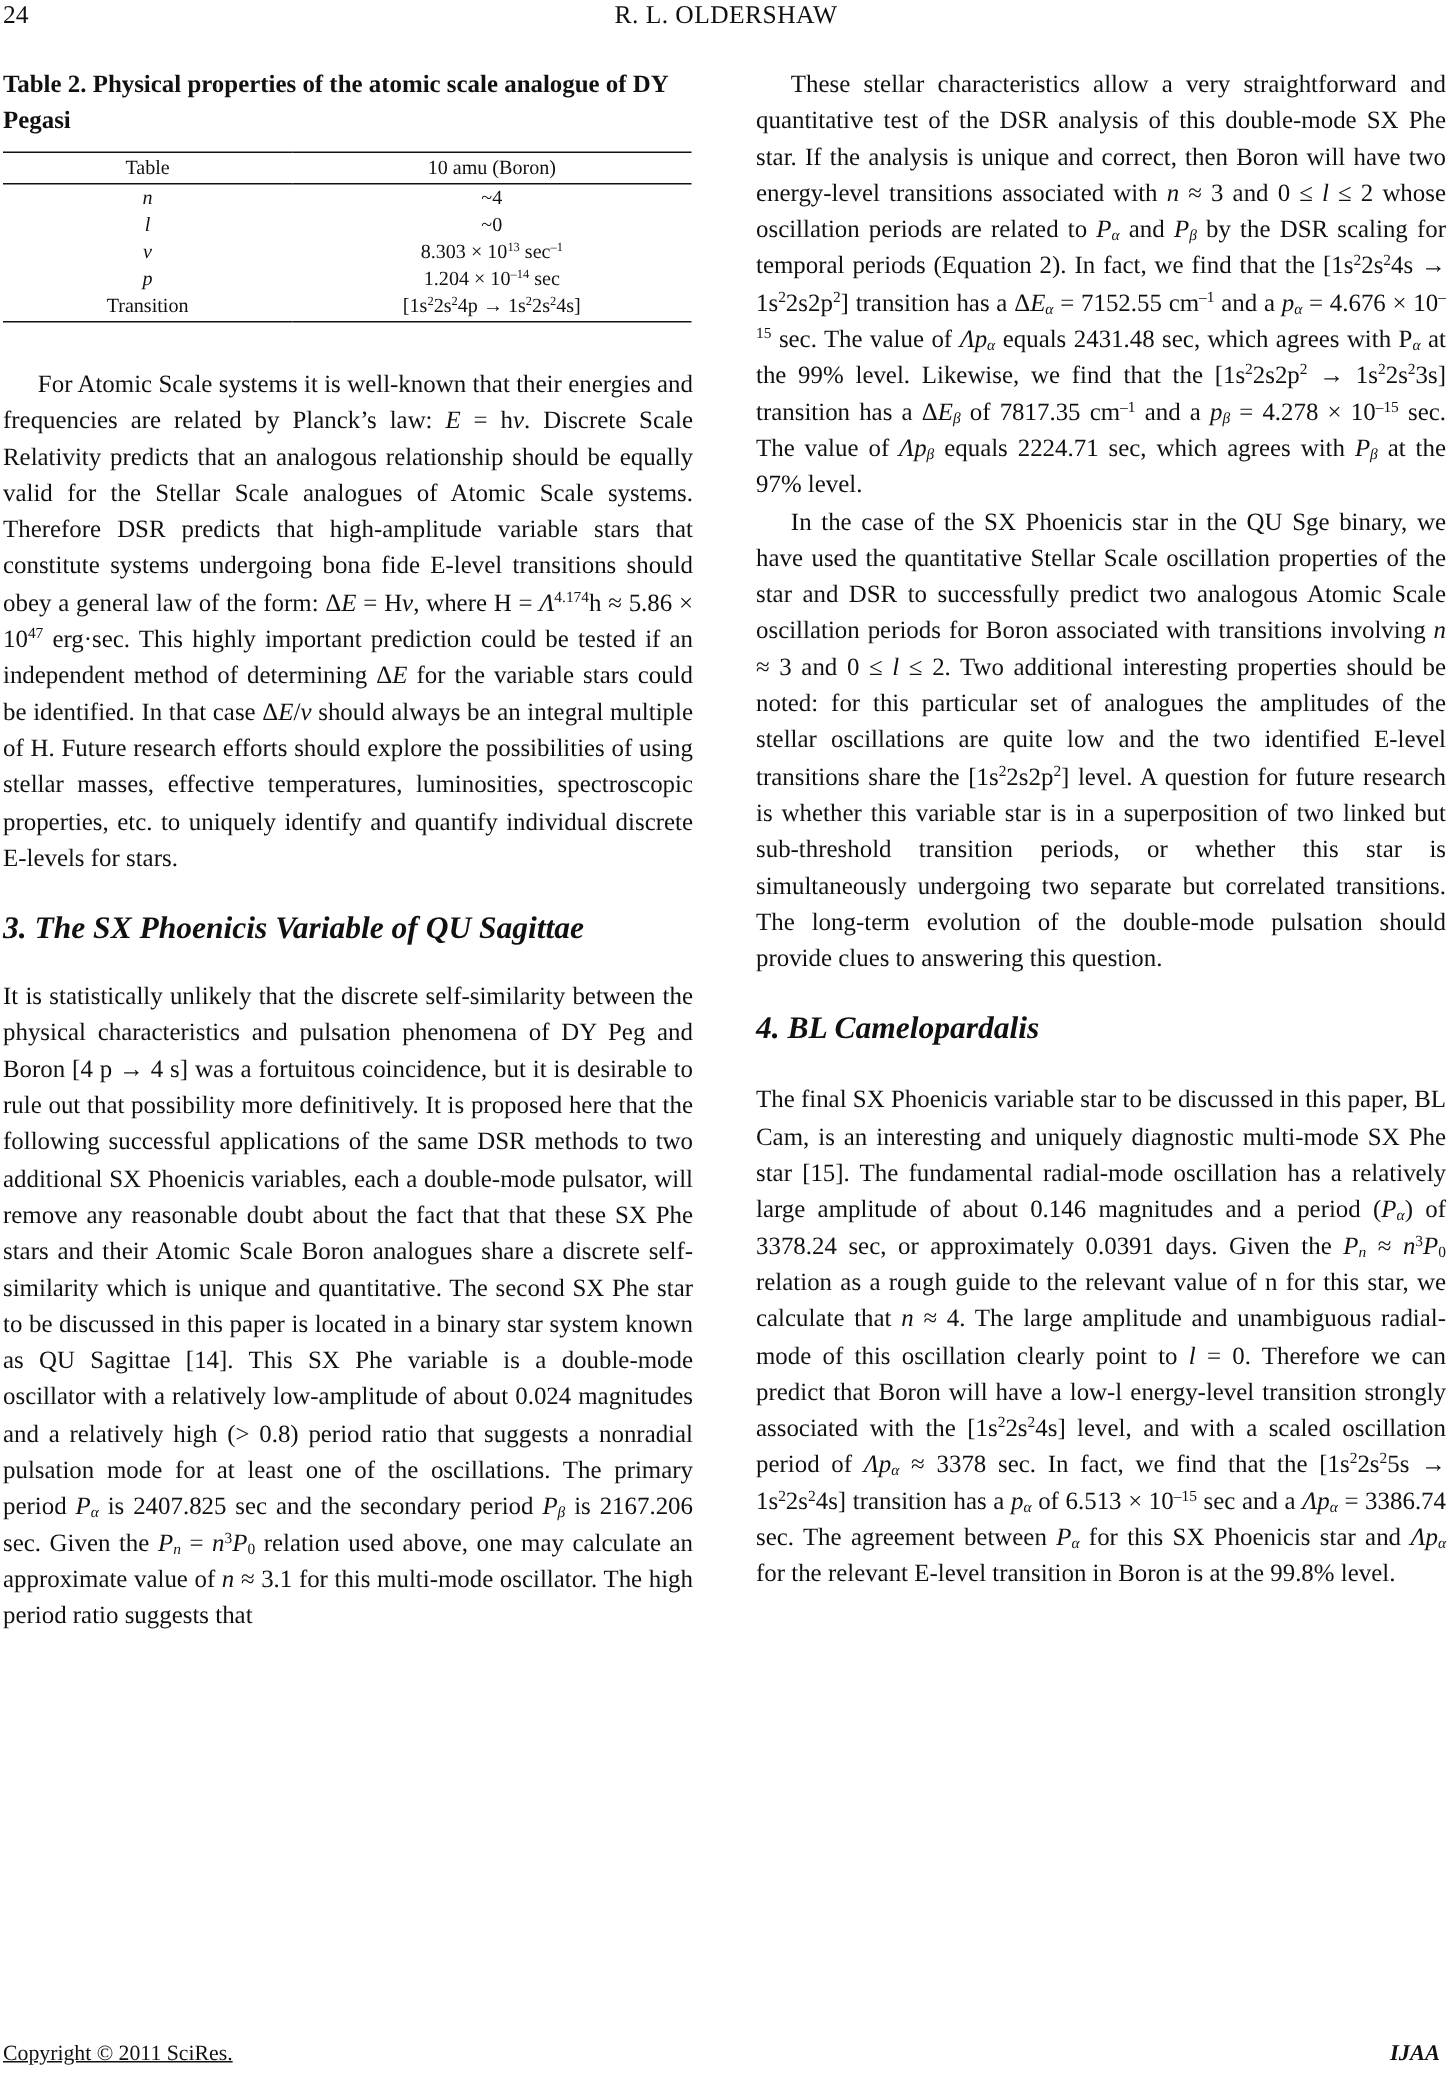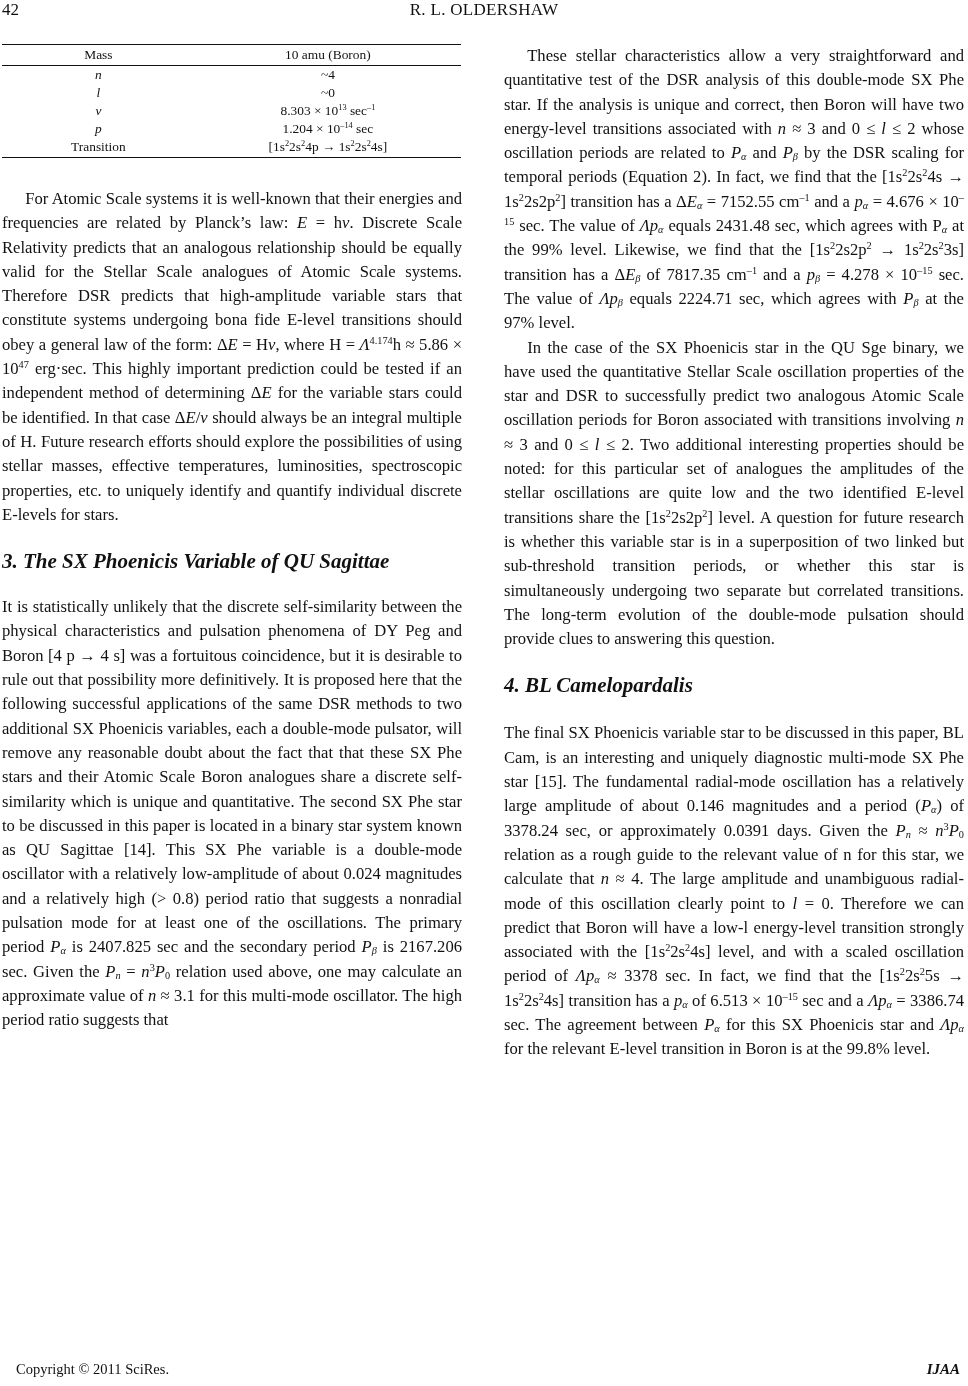--- a/index.html
+++ b/index.html
@@ -17,34 +17,35 @@
   .table-caption { font-weight: bold; font-size: 16.6px; line-height: 24px; margin: 0 0 9px 0; }
   table.props { width: 459px; border-collapse: collapse; font-size: 13.4px; line-height: 18px; margin-bottom: 29px; }
   table.props th, table.props td { text-align: center; padding: 0; font-weight: normal; }
   table.props thead th { border-top: 1.5px solid #111; border-bottom: 1px solid #111; padding: 1px 0 1px 0; }
   table.props tbody tr:last-child td { border-bottom: 1.5px solid #111; padding-bottom: 1px; }
   table.props td:first-child, table.props th:first-child { width: 42%; }
   .section-title { font-weight: bold; font-size: 21px; line-height: 28px; margin: 20px 0 20px 0; font-style: italic; }
   .col-right .section-title { margin: 20px 0 22px 0; }
   sup { font-size: 0.62em; vertical-align: 0.55em; line-height: 0; }
   sub { font-size: 0.62em; vertical-align: -0.2em; line-height: 0; }
-  .footer-left { position: absolute; left: 16px; bottom: 8px; font-size: 14.5px; }
+  .footer-left { position: absolute; left: 2px; bottom: 8px; font-size: 14.5px; text-decoration: underline; }
   .footer-right { position: absolute; right: 8px; bottom: 8px; font-size: 15px; font-weight: bold; font-style: italic; text-align: center; }
 </style>
 </head>
 <body>
 
-<div class="hdr-page">42</div>
+<div class="hdr-page">24</div>
 <div class="hdr-author">R. L. OLDERSHAW</div>
 
 <div class="col col-left">
+  <div class="table-caption">Table 2. Physical properties of the atomic scale analogue of DY Pegasi</div>
   <table class="props">
     <thead>
       <tr>
-        <th><span>Mass</span></th>
+        <th><span>Table</span></th>
         <th><span>10 amu (Boron)</span></th>
       </tr>
     </thead>
     <tbody id="table-body">
         <tr>
           <td><span><i>n</i></span></td>
           <td><span>~4</span></td>
         </tr>
         <tr>
           <td><span><i>l</i></span></td>

